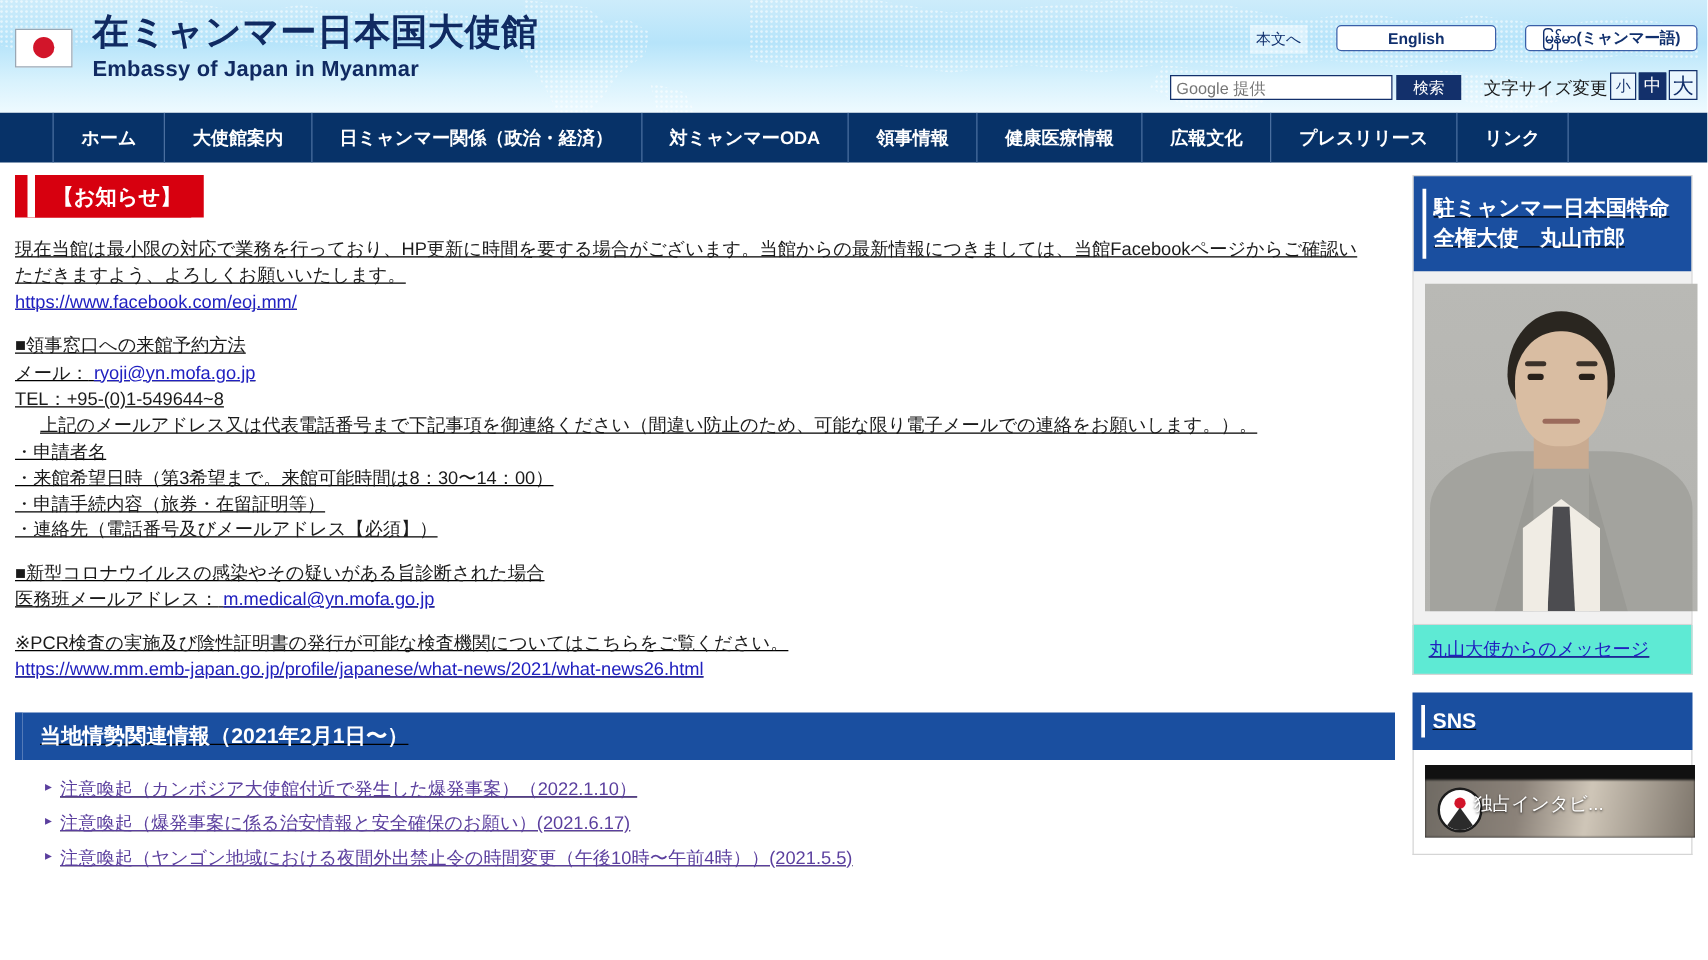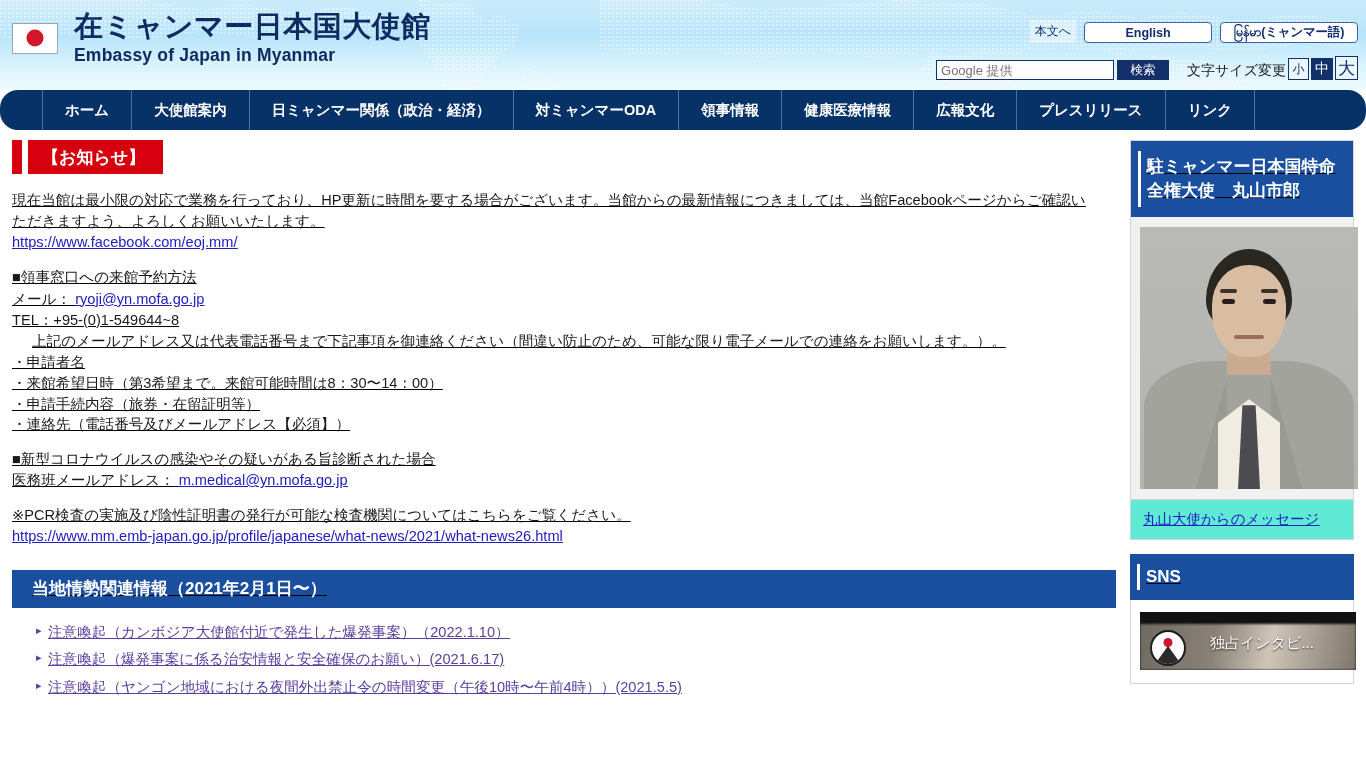--- a/index.html
+++ b/index.html
@@ -70,22 +70,22 @@
     color: #102a62;
     letter-spacing: .2px;
     white-space: nowrap;
   }
 
   
   .hdr-row1 {
     position: absolute;
     right: 8px; top: 20px;
     display: flex;
-    align-items: flex-end;
-    gap: 8px;
+    align-items: flex-start;
+    gap: 23px;
   }
   .skip-link {
     font-size: 12px;
     color: #11306e;
     padding: 3px 5px;
     background: rgba(255,255,255,.45);
     text-decoration: none;
     white-space: nowrap;
   }
   .lang-btn {
@@ -165,21 +165,20 @@
   }
 
   
   .nav {
     width: 1366px;
     height: 40px;
     background: #073268;
     display: flex;
     align-items: stretch;
     padding-left: 42px;
-    border-radius: 18px;
   }
   .nav-item {
     display: flex;
     align-items: center;
     justify-content: center;
     padding: 0 22px;
     color: #ffffff;
     font-size: 14.5px;
     font-weight: bold;
     text-decoration: none;
@@ -456,21 +455,21 @@
     content: "";
     position: absolute;
     left: 50%; bottom: 0;
     transform: translateX(-50%);
     border-left: 13px solid transparent;
     border-right: 13px solid transparent;
     border-bottom: 18px solid #2b2b2b;
   }
   .video-thumb .vt-title {
     position: absolute;
-    left: 70px; top: 22px;
+    left: 39px; top: 22px;
     color: #ffffff;
     font-size: 15px;
     text-shadow: 0 1px 2px rgba(0,0,0,.8);
     white-space: nowrap;
   }
 </style>
 </head>
 <body>
 
 <div class="header">

